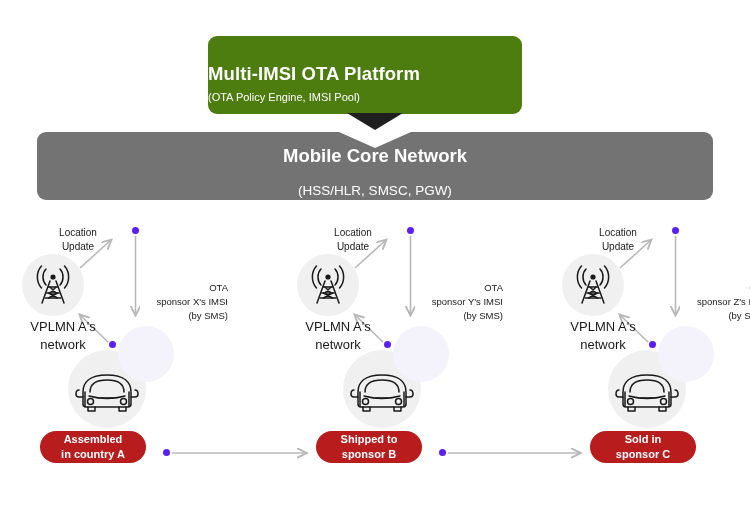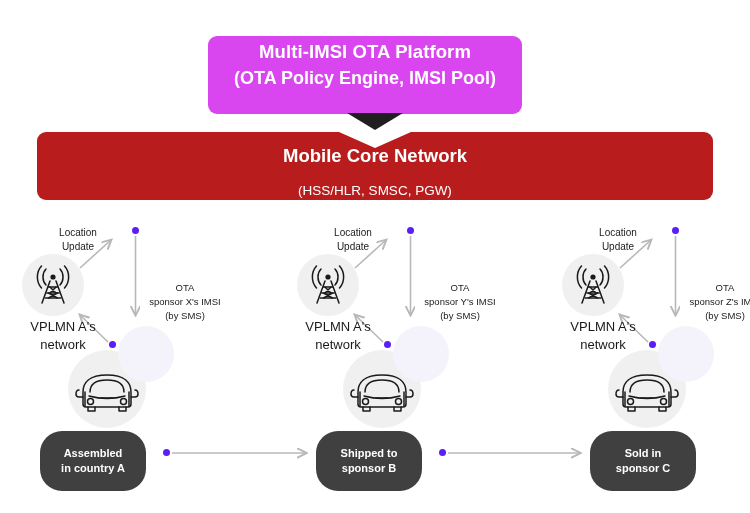--- a/index.html
+++ b/index.html
@@ -23,40 +23,38 @@
     height: 513px;
   }
 
   
   .platform-box {
     position: absolute;
     left: 208px;
     top: 36px;
     width: 314px;
     height: 78px;
-    background: #d946ef;
+    background: #4d7c0f;
     border-radius: 9px;
     box-sizing: border-box;
-    padding-top: 6px;
-    text-align: center;
+    padding-top: 28px;
     z-index: 3;
   }
   .platform-title {
     font-size: 18.5px;
     font-weight: bold;
     color: #ffffff;
     letter-spacing: 0.1px;
     line-height: 1.1;
   }
   .platform-sub {
-    font-size: 18px;
+    font-size: 11px;
     color: #ffffff;
     margin-top: 7px;
     line-height: 1.1;
-    font-weight: bold;
   }
   
   .platform-notch {
     position: absolute;
     left: 50%;
     transform: translateX(-50%);
     top: 113px;
     width: 56px;
     height: 17px;
     background: #1f1f1f;
@@ -76,21 +74,21 @@
     z-index: 3;
   }
 
   
   .core-banner {
     position: absolute;
     left: 37px;
     top: 132px;
     width: 676px;
     height: 68px;
-    background: #b91c1c;
+    background: #737373;
     border-radius: 9px;
     box-sizing: border-box;
     text-align: center;
     padding-top: 13px;
     z-index: 2;
   }
   .core-title {
     font-size: 18.5px;
     font-weight: bold;
     color: #ffffff;
@@ -175,21 +173,21 @@
     text-align: center;
   }
   .label-ota {
     position: absolute;
     left: 132px;
     top: 63px;
     width: 86px;
     font-size: 9.5px;
     line-height: 1.45;
     color: #1a1a1a;
-    text-align: center;
+    text-align: right;
   }
 
   
   .dot {
     position: absolute;
     width: 7px;
     height: 7px;
     border-radius: 50%;
     background: #5B1EF5;
   }
@@ -204,23 +202,23 @@
     width: 220px;
     height: 200px;
     overflow: visible;
   }
 
   
   .pill {
     position: absolute;
     top: 431px;
     width: 106px;
-    height: 60px;
+    height: 32px;
     border-radius: 22px;
-    background: #404040;
+    background: #b91c1c;
     color: #ffffff;
     font-size: 11px;
     font-weight: bold;
     line-height: 1.35;
     display: flex;
     align-items: center;
     justify-content: center;
     text-align: center;
     box-sizing: border-box;
   }

